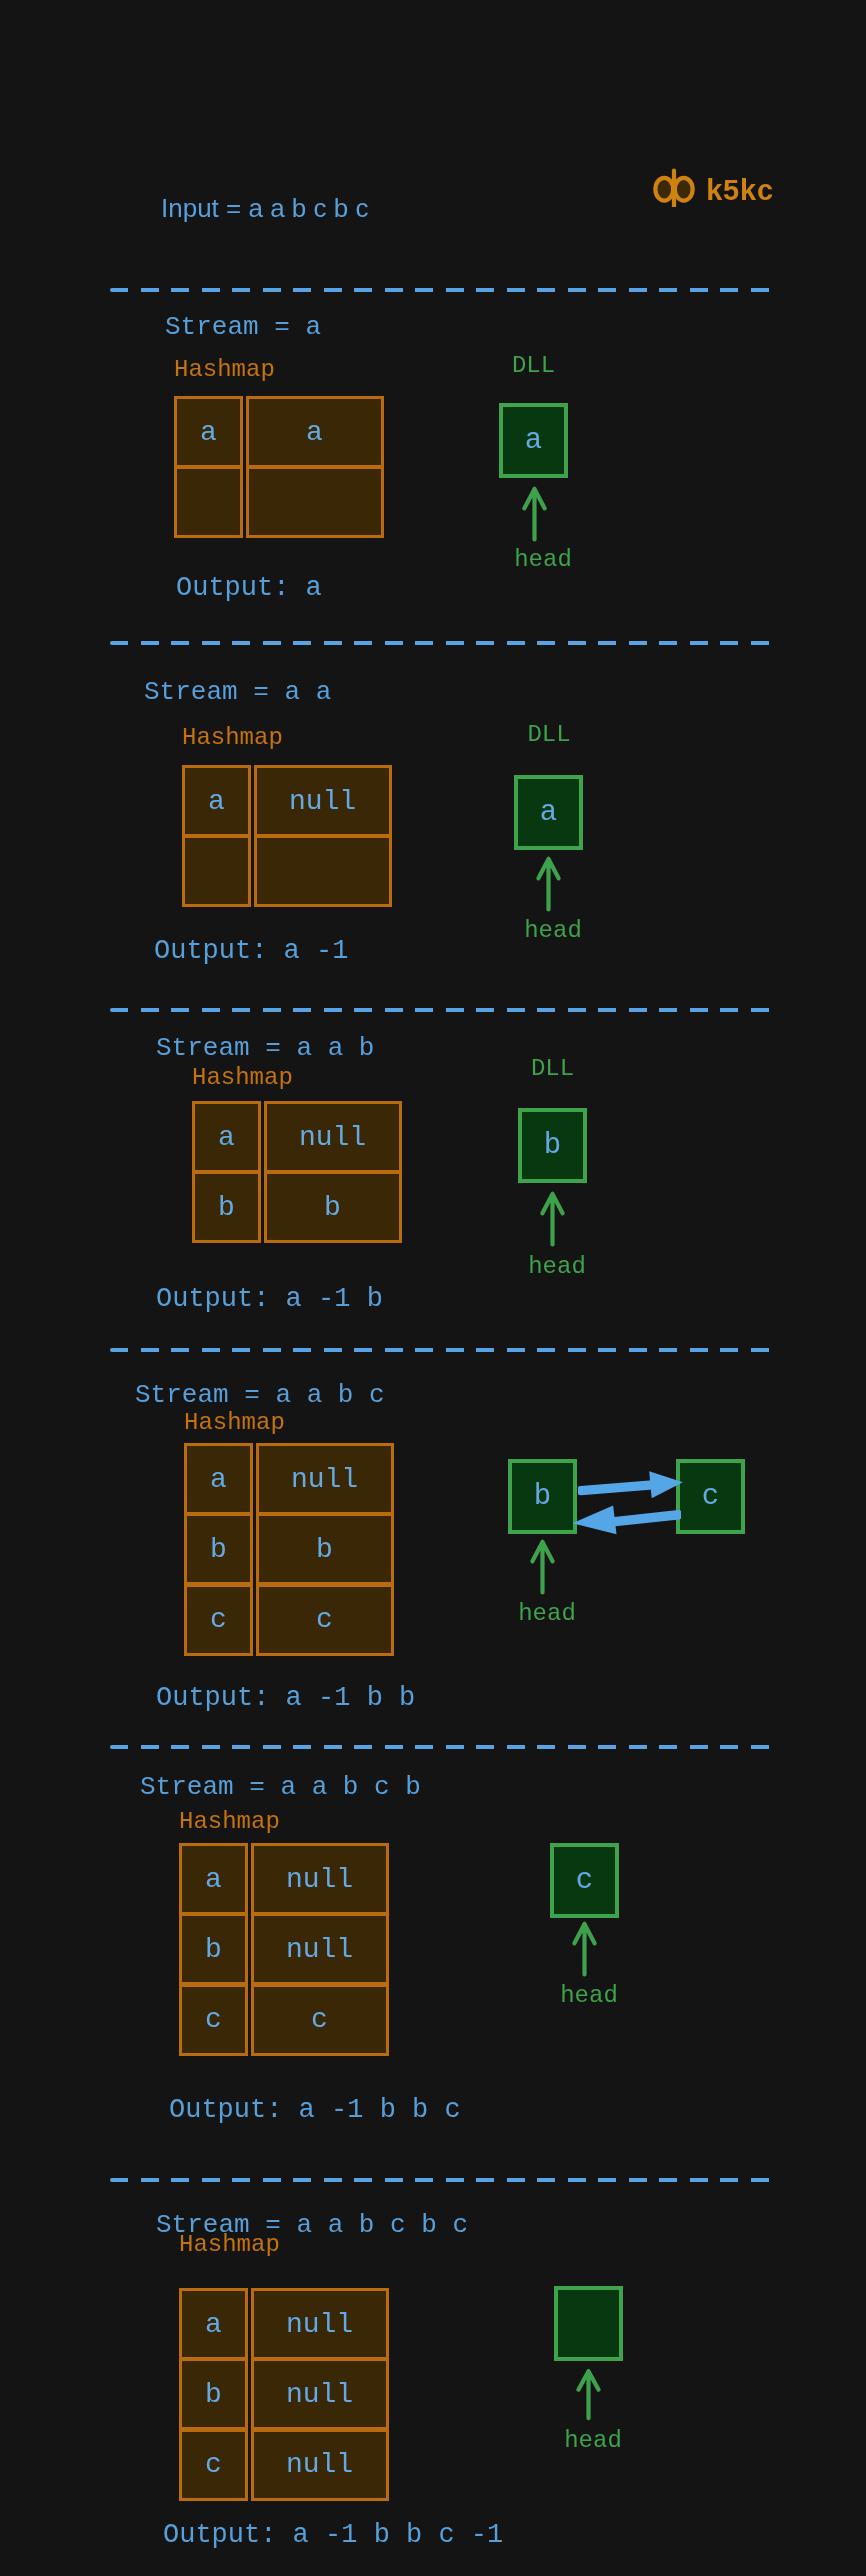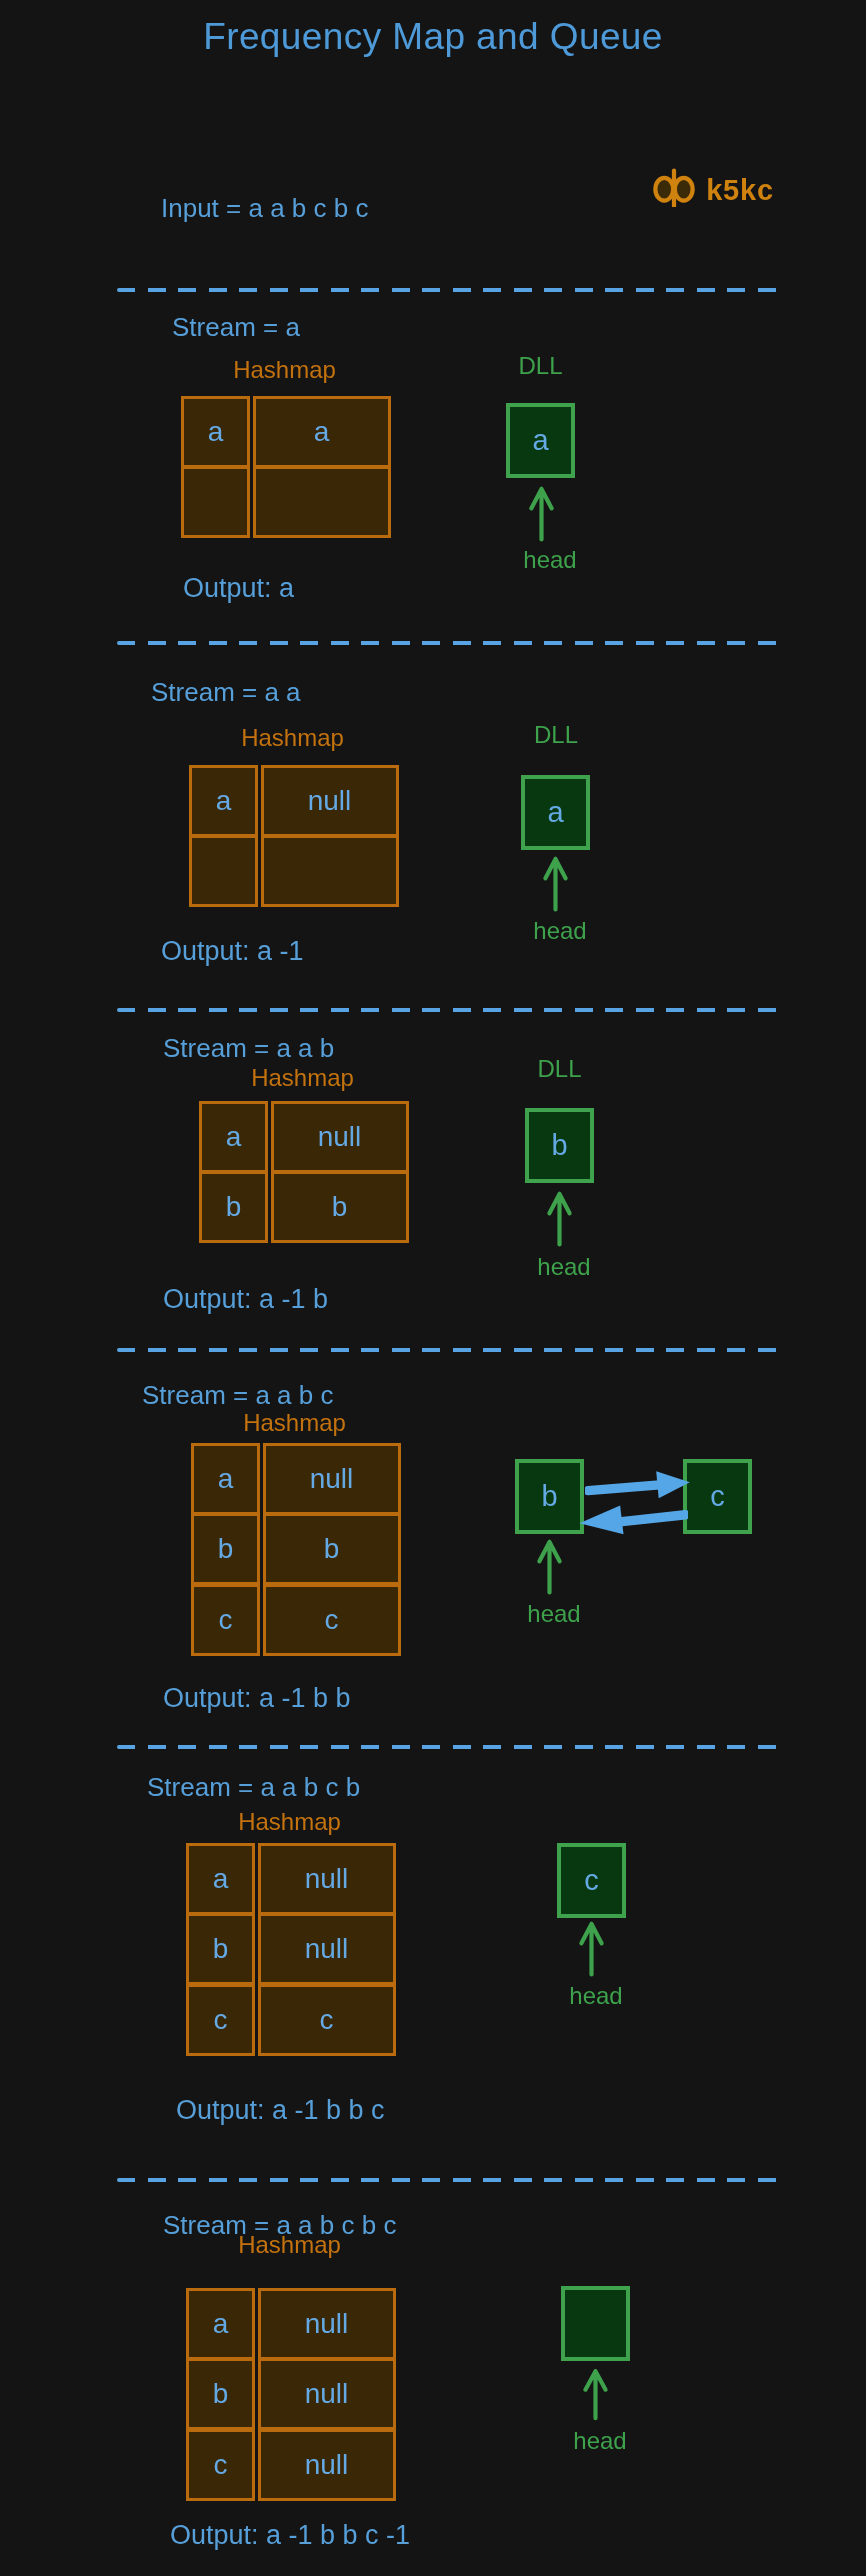--- a/index.html
+++ b/index.html
@@ -7,27 +7,27 @@
     position:relative;width:866px;height:2576px;background:#141414;
     font-family:"Liberation Sans","DejaVu Sans",sans-serif;overflow:hidden;
   }
   .title{
     position:absolute;top:15.2px;left:0;width:866px;text-align:center;
     color:#4e9ad8;font-size:37px;font-weight:500;line-height:1.2;letter-spacing:0.4px;
   }
   .input-label{position:absolute;left:161px;top:193px;color:#579fd9;font-size:26px;}
   .logo{position:absolute;left:652px;top:168px;display:flex;align-items:flex-end;}
   .logo-text{color:#d0820f;font-size:29px;font-weight:700;margin-left:10.2px;letter-spacing:0.8px;}
-  .section{position:absolute;left:17px;width:796px;}
+  .section{position:absolute;left:10px;width:796px;font-family:Liberation Mono, monospace;}
   .sep{
     position:absolute;left:100px;top:0;width:669px;height:4.2px;border-radius:2.5px;
     background:repeating-linear-gradient(90deg,#57a3e3 0 18px,transparent 18px 30.5px);
   }
   .stream{position:absolute;color:#579fd9;font-size:26px;white-space:nowrap;}
-  .hm-label{position:absolute;color:#c3720e;font-size:24px;text-align:center;}
+  .hm-label{position:absolute;color:#c3720e;font-size:24px;}
   .hm-table{position:absolute;}
   .trow{display:flex;}
   .trow + .trow{margin-top:-1.7px;}
   .cell{
     box-sizing:border-box;height:72px;border:3.4px solid #b96b0e;background:#3a2706;
     display:flex;align-items:center;justify-content:center;
     color:#64a9e4;font-size:28px;
   }
   .cell.k{width:69px;}
   .cell.v{width:138px;margin-left:2.5px;}
@@ -42,21 +42,20 @@
   .head-label{position:absolute;color:#3da24b;font-size:24px;width:68px;text-align:center;}
   .output{position:absolute;color:#579fd9;font-size:27px;white-space:nowrap;}
   .link-arrow{position:absolute;}
 </style>
 </head>
 <body>
 
 <div id="canvas">
 
   <div class="title">
-    <div>Frequency Map and Queue</div>
   </div>
 
   <div class="input-label">Input = a a b c b c</div>
   <div class="logo">
     <svg width="44" height="39" viewBox="0 0 52 46">
       <ellipse cx="14.5" cy="25" rx="10.5" ry="13.5" fill="#3a2a08" stroke="#d0820f" stroke-width="5"></ellipse>
       <ellipse cx="37.5" cy="25" rx="10.5" ry="13.5" fill="#3a2a08" stroke="#d0820f" stroke-width="5"></ellipse>
       <line x1="26" y1="3" x2="26" y2="45" stroke="#d0820f" stroke-width="5" stroke-linecap="round"></line>
     </svg>
     <span class="logo-text">k5kc</span>

